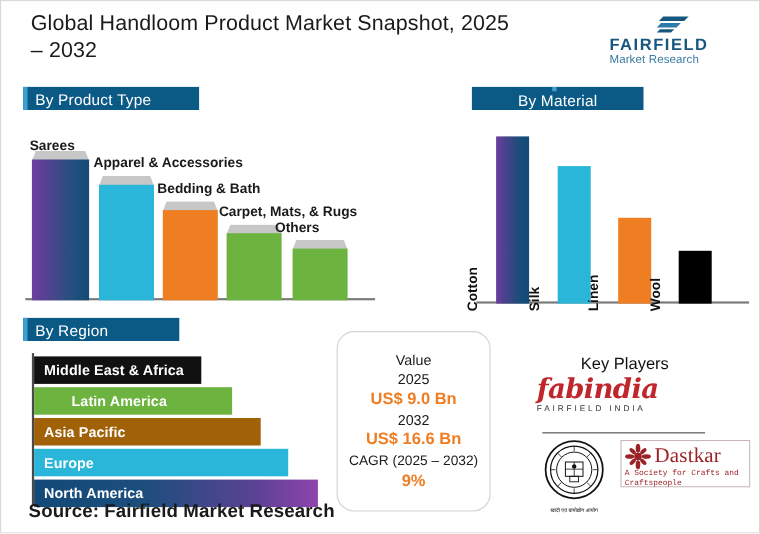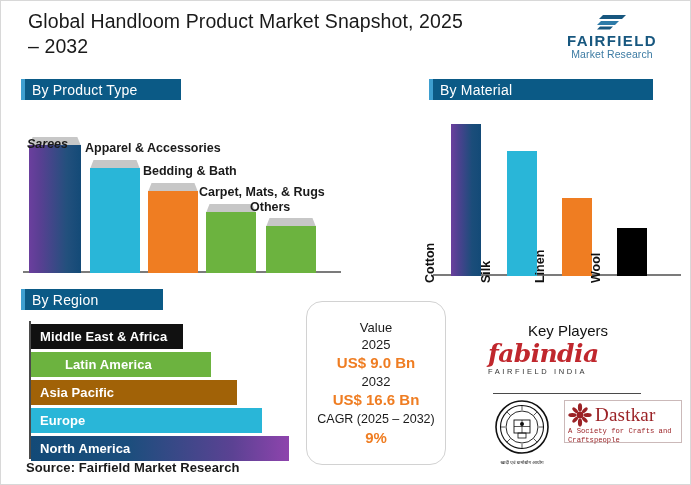--- a/index.html
+++ b/index.html
@@ -12,21 +12,21 @@
     border:1px solid #d8d8d8;
     box-sizing:border-box;
     overflow:hidden;
   }
 
   
   .title{
     position:absolute;left:27px;top:8px;width:450px;
     font-size:19.5px;line-height:25px;color:#1a1a1a;letter-spacing:.1px;
   }
-  .logo{position:absolute;right:20px;top:12px;width:116px;text-align:center;}
+  .logo{position:absolute;right:20px;top:12px;width:116px;text-align:left;}
   .logo-mark{display:block;margin:0 auto 2px auto;}
   .logo-name{
     font-size:15px;font-weight:bold;color:#17577f;letter-spacing:1.4px;
     line-height:15px;
   }
   .logo-sub{font-size:10.5px;color:#3c7ba3;line-height:12px;letter-spacing:.1px;}
 
   
   .sec-head{
     position:absolute;height:21px;display:flex;align-items:center;
@@ -105,21 +105,21 @@
   .dastkar-word{
     font-family:"Liberation Serif", serif;font-size:19px;color:#9b2226;
     line-height:20px;margin-left:3px;letter-spacing:.2px;
   }
   .dastkar-sub{
     font-family:Liberation Mono, monospace;font-size:7.2px;color:#9b2226;
     line-height:9px;text-align:left;
   }
 
   .source{
-    position:absolute;left:25px;bottom:9px;font-size:13px;font-weight:bold;
+    position:absolute;left:25px;bottom:9px;font-size:17px;font-weight:bold;
     color:#1a1a1a;letter-spacing:.1px;
   }
 </style>
 </head>
 <body>
 
 <div id="infographic">
 
   <div class="title">Global Handloom Product Market Snapshot, 2025 – 2032</div>
 
@@ -139,21 +139,21 @@
   </div>
 
   <div class="vchart" style="left:22px;top:112px;width:320px;height:160px;">
 
     <div class="vbaseline" style="left:0;bottom:0;width:318px;"></div>
 
     <div class="vbar" style="left:6px;width:52px;height:136px;">
       <div class="cap"></div>
       <div class="body" style="background:linear-gradient(90deg,#6b3f9e 0%,#5a3f93 20%,#23507d 72%,#134a77 100%);"></div>
     </div>
-    <div class="vlabel" style="left:4px;top:24px;font-style:italic;">Sarees</div>
+    <div class="vlabel" style="left:4px;top:12px;">Sarees</div>
 
     <div class="vbar" style="left:67px;width:50px;height:113px;">
       <div class="cap"></div>
       <div class="body" style="background:#29b6d8;"></div>
     </div>
     <div class="vlabel" style="left:62px;top:28px;">Apparel &amp; Accessories</div>
 
     <div class="vbar" style="left:125px;width:50px;height:90px;">
       <div class="cap"></div>
       <div class="body" style="background:#ef7d22;"></div>
@@ -166,21 +166,21 @@
     </div>
     <div class="vlabel" style="left:176px;top:72px;">Carpet, Mats, &amp; Rugs</div>
 
     <div class="vbar" style="left:243px;width:50px;height:55px;">
       <div class="cap"></div>
       <div class="body" style="background:#6cb33f;"></div>
     </div>
     <div class="vlabel" style="left:227px;top:87px;">Others</div>
   </div>
 
-  <div class="sec-head" style="left:428px;top:78px;width:224px;">
+  <div class="sec-head" style="left:428px;top:78px;width:156px;flex-direction:column;">
     <span class="tab"></span>
     <span class="txt">By Material</span>
   </div>
 
   <div class="vchart" style="left:432px;top:110px;width:250px;height:165px;">
 
     <div class="vbaseline" style="left:0;bottom:0;width:248px;"></div>
 
     <div class="vbar" style="left:18px;width:30px;height:152px;">
       <div class="body" style="top:0;background:linear-gradient(90deg,#6b3f9e 0%,#4d4190 25%,#1b4d7a 70%,#134a77 100%);"></div>

